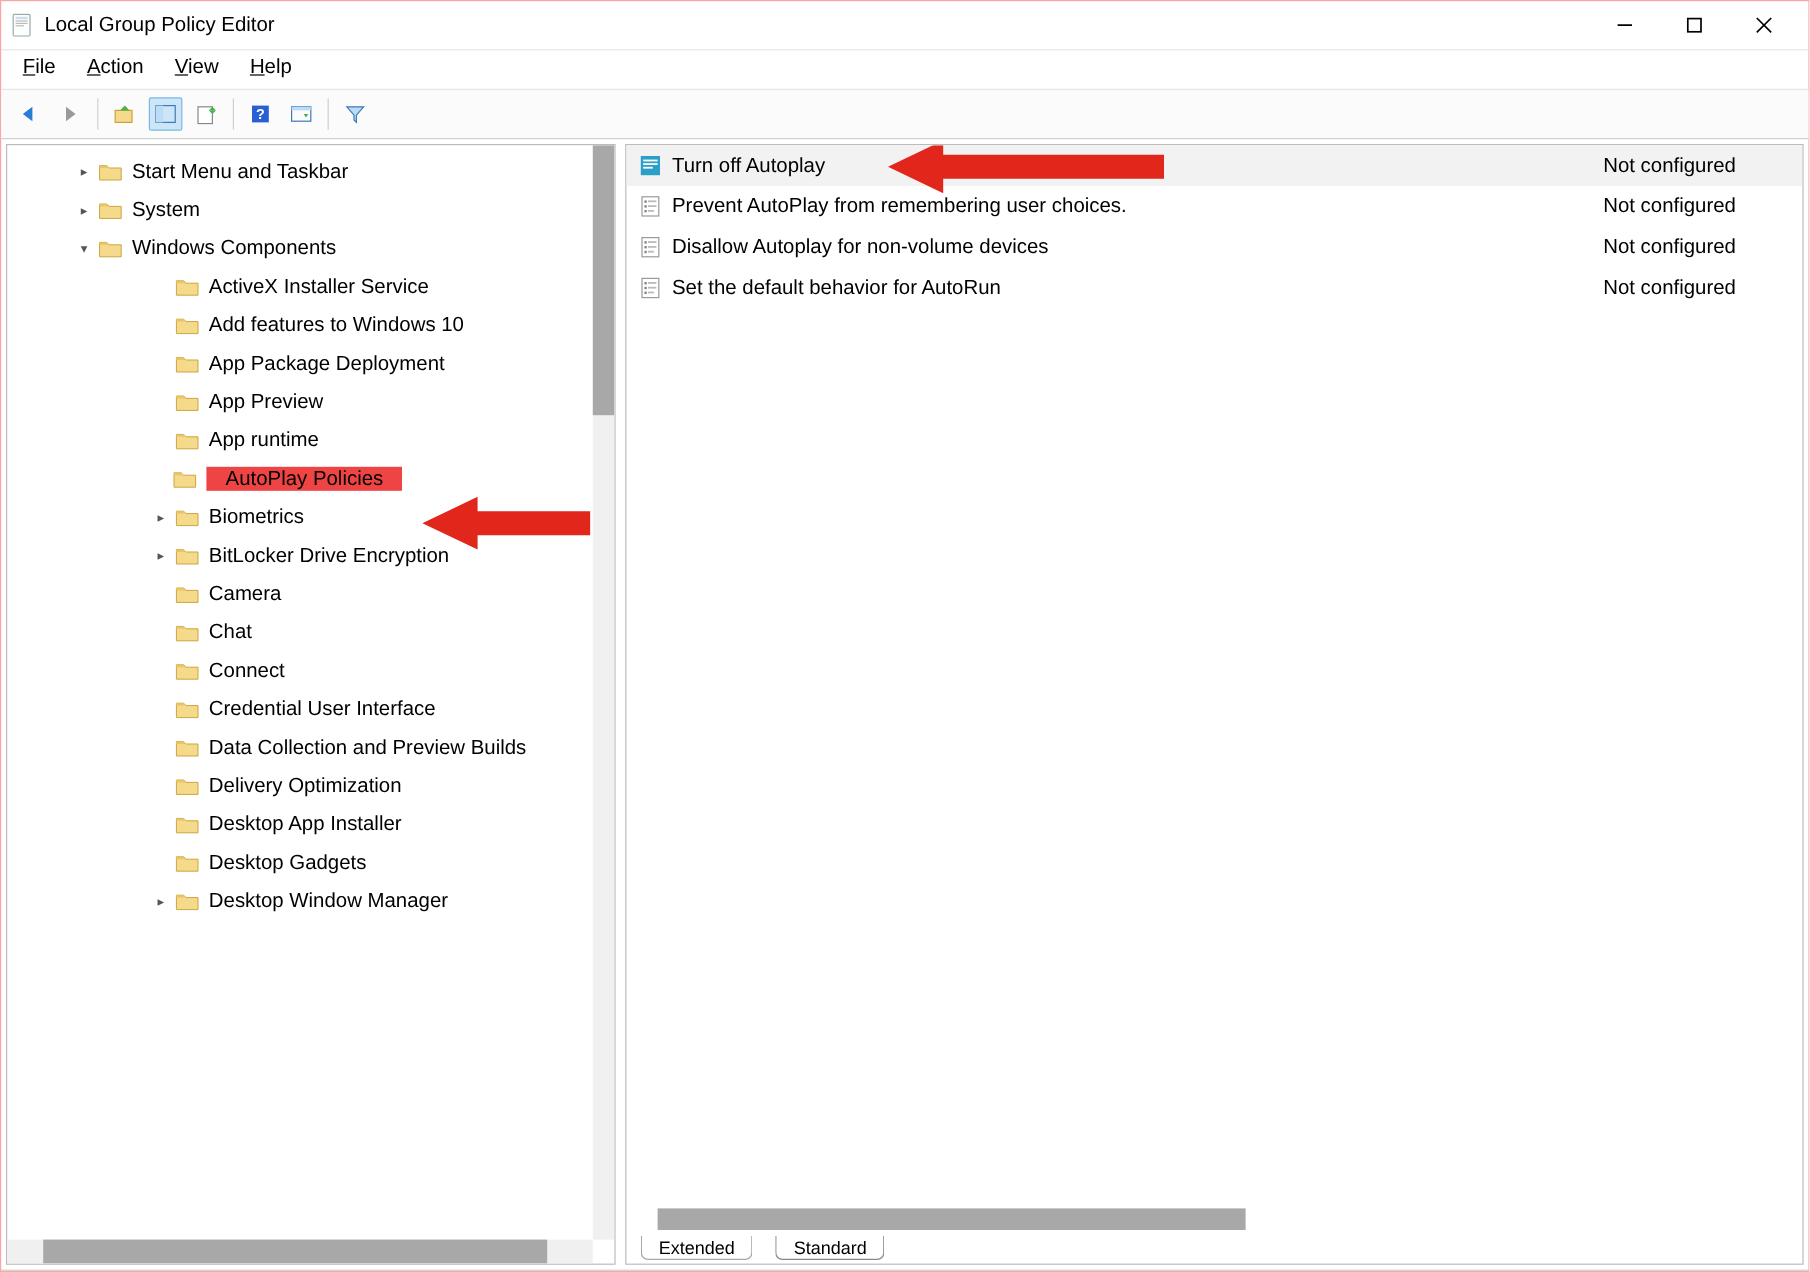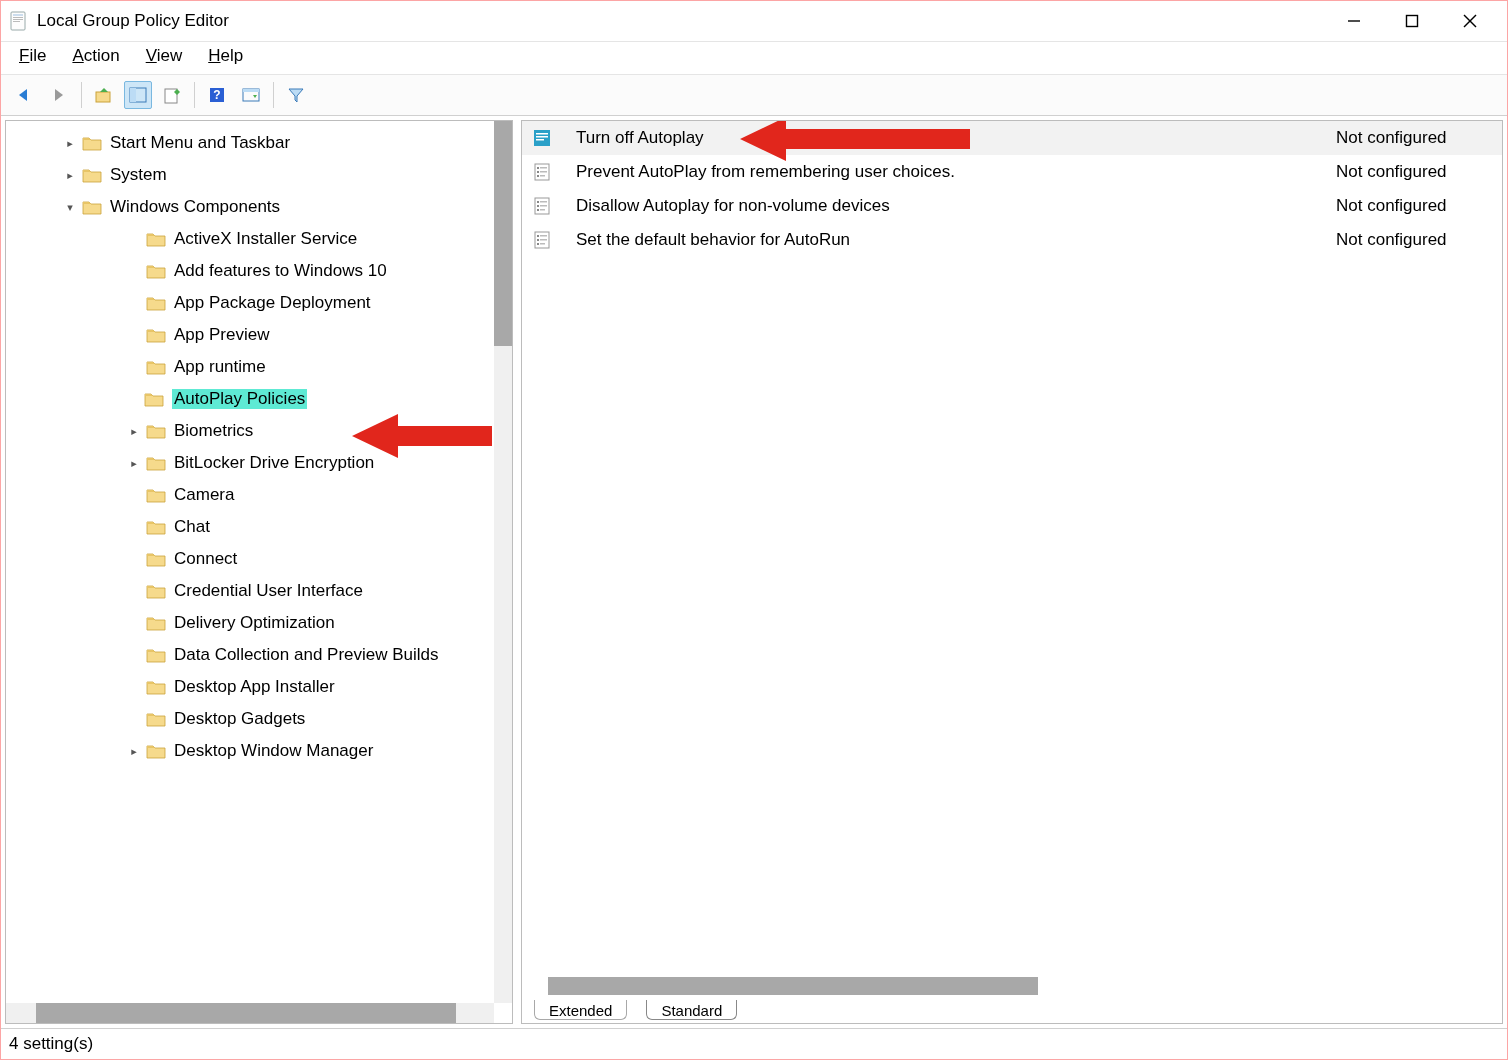--- a/index.html
+++ b/index.html
@@ -20,33 +20,33 @@
 .pane{display:flex;flex-direction:column;border:1px solid #bcbcbc;margin:4px;box-sizing:border-box;overflow:hidden}
 .pane-tree{width:508px;position:relative}
 .pane-list{flex:1}
 .tree{flex:1;overflow:auto;padding:6px 0 0 0}
 .tree-scroll-track{position:absolute;right:0;top:0;bottom:20px;width:18px;background:#f0f0f0}
 .tree-scroll-thumb{position:absolute;right:0;top:0;width:18px;height:225px;background:#a8a8a8}
 .tree-hscroll{position:absolute;left:0;right:18px;bottom:0;height:20px;background:#f0f0f0}
 .tree-hscroll-thumb{position:absolute;left:30px;width:420px;height:20px;background:#a8a8a8}
 .tree-item{display:flex;align-items:center;height:32px;padding-left:76px;white-space:nowrap;font-size:17px}
 .tree-item.lvl1{padding-left:140px}
-.tree-item.sel .label-box{background:#5eead4;padding:0 2px}
+.tree-item.sel .label-box{background:#ef4444;padding:0 16px}
 .expander{width:16px;margin-left:-20px;margin-right:4px;text-align:center;font-size:11px;color:#555}
 .folder-icon{width:20px;height:16px;margin-right:8px;flex-shrink:0}
 .arrow-annot{position:absolute;pointer-events:none}
 .list-header{display:flex;height:34px;border-bottom:1px solid #e0e0e0;background:#fff;font-size:17px}
 .list-header .col{display:flex;align-items:center;padding:0 10px;border-right:1px solid #e0e0e0}
 .col-setting{flex:1}
 .col-state{width:156px;justify-content:center}
 .list-body{flex:1;overflow:hidden;position:relative}
 .list-row{display:flex;align-items:center;height:34px;font-size:17px}
 .list-row.sel{background:#f2f2f2}
 .list-row .cell{padding:0 10px;display:flex;align-items:center}
-.list-row .cell-setting{flex:1;gap:24px}
+.list-row .cell-setting{flex:1;gap:8px}
 .list-row .cell-state{width:156px;justify-content:flex-start;white-space:nowrap}
 .setting-icon{width:20px;height:20px;flex-shrink:0}
 .list-hscroll{position:absolute;left:26px;bottom:6px;height:18px;width:490px;background:#a8a8a8}
 .tabs{display:flex;gap:19px;padding:0 0 0 12px;height:22px;align-items:flex-start}
 .tab{padding:2px 14px 0 14px;border:1px solid #a8a8a8;border-top:none;border-radius:0 0 6px 6px;font-size:15px;background:#fff;position:relative;top:-1px}
 .tab.active{background:#fff;border-color:#888;z-index:2}
 .statusbar{height:30px;display:flex;align-items:center;padding:0 8px;font-size:17px;background:#fff}
 svg{display:block}
 </style>
 </head>
@@ -297,30 +297,30 @@
             </span>
             <span class="label-box">Credential User Interface</span>
           </div>
           <div class="tree-item lvl1">
             <span class="folder-icon">
               <svg viewBox="0 0 20 16">
                 <path d="M1 3 L7 3 L9 5 L19 5 L19 15 L1 15 Z" fill="#f6da8c" stroke="#caa23a" stroke-width="0.8"></path>
                 <path d="M1 3 L7 3 L9 5 L1 5 Z" fill="#e8c567"></path>
               </svg>
             </span>
+            <span class="label-box">Data Collection and Preview Builds</span>
+          </div>
+          <div class="tree-item lvl1">
+            <span class="folder-icon">
+              <svg viewBox="0 0 20 16">
+                <path d="M1 3 L7 3 L9 5 L19 5 L19 15 L1 15 Z" fill="#f6da8c" stroke="#caa23a" stroke-width="0.8"></path>
+                <path d="M1 3 L7 3 L9 5 L1 5 Z" fill="#e8c567"></path>
+              </svg>
+            </span>
             <span class="label-box">Delivery Optimization</span>
-          </div>
-          <div class="tree-item lvl1">
-            <span class="folder-icon">
-              <svg viewBox="0 0 20 16">
-                <path d="M1 3 L7 3 L9 5 L19 5 L19 15 L1 15 Z" fill="#f6da8c" stroke="#caa23a" stroke-width="0.8"></path>
-                <path d="M1 3 L7 3 L9 5 L1 5 Z" fill="#e8c567"></path>
-              </svg>
-            </span>
-            <span class="label-box">Data Collection and Preview Builds</span>
           </div>
           <div class="tree-item lvl1">
             <span class="folder-icon">
               <svg viewBox="0 0 20 16">
                 <path d="M1 3 L7 3 L9 5 L19 5 L19 15 L1 15 Z" fill="#f6da8c" stroke="#caa23a" stroke-width="0.8"></path>
                 <path d="M1 3 L7 3 L9 5 L1 5 Z" fill="#e8c567"></path>
               </svg>
             </span>
             <span class="label-box">Desktop App Installer</span>
           </div>
@@ -432,17 +432,14 @@
           <div class="list-hscroll"></div>
       </div>
       <div class="tabs">
         <div class="tab">Extended</div>
         <div class="tab active">Standard</div>
       </div>
     </div>
 
   </div>
 
-  <div class="statusbar">
-    <span>4 setting(s)</span>
-  </div>
 
 </div>
 
 </body></html>

